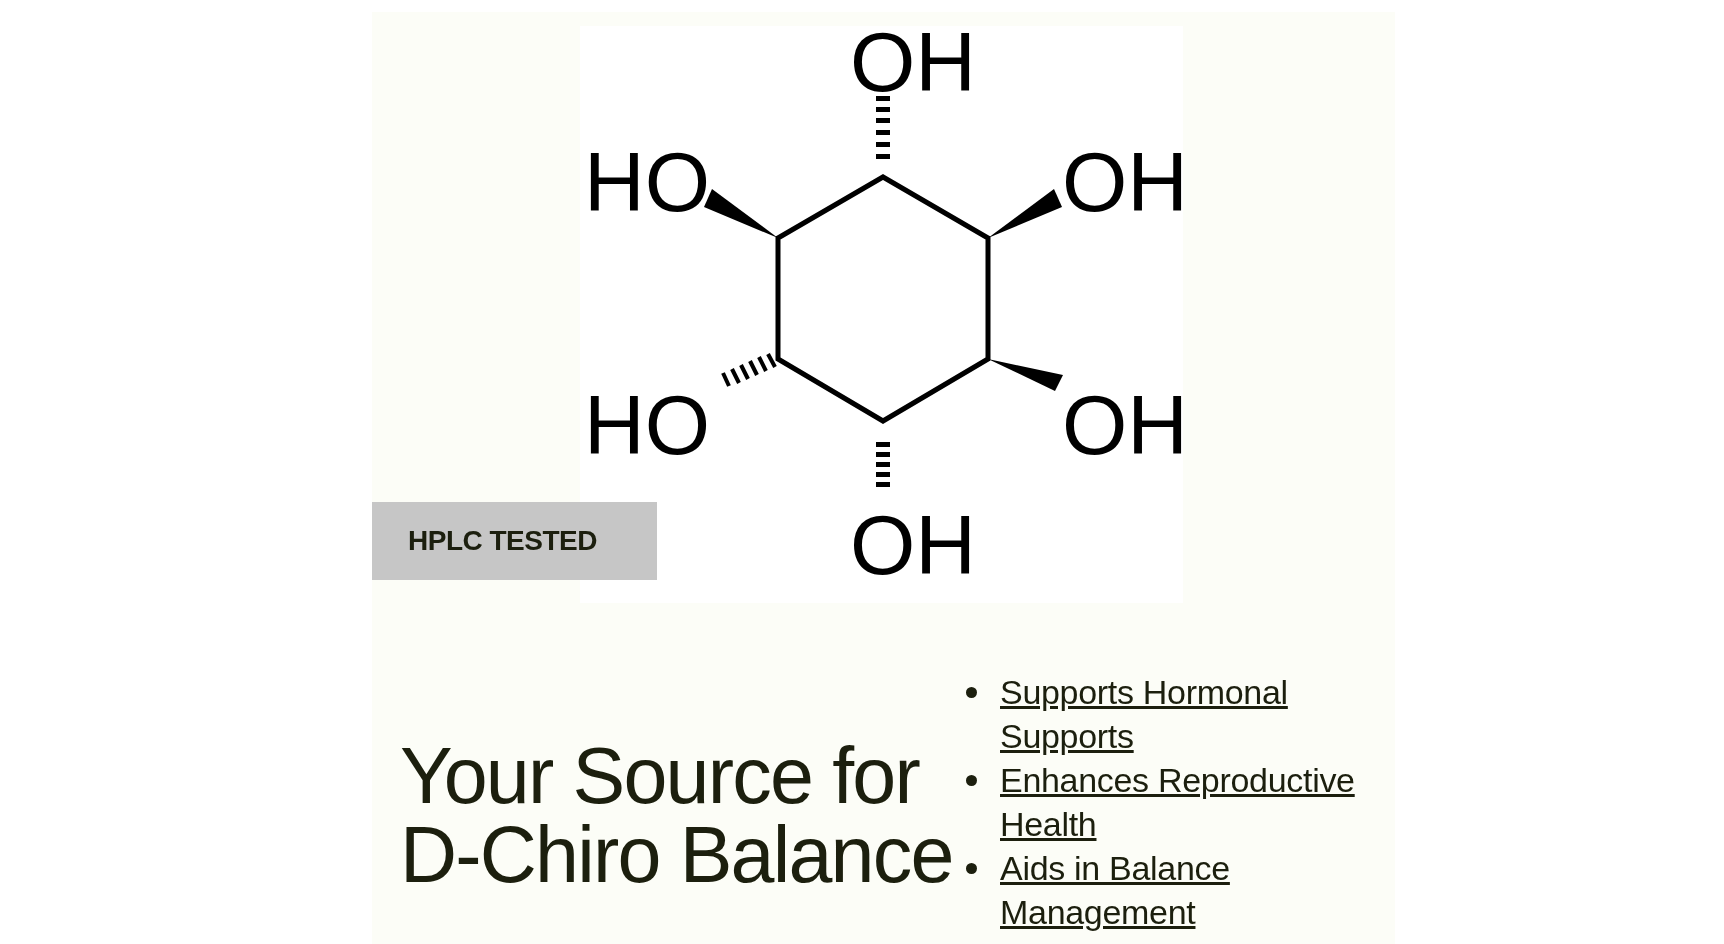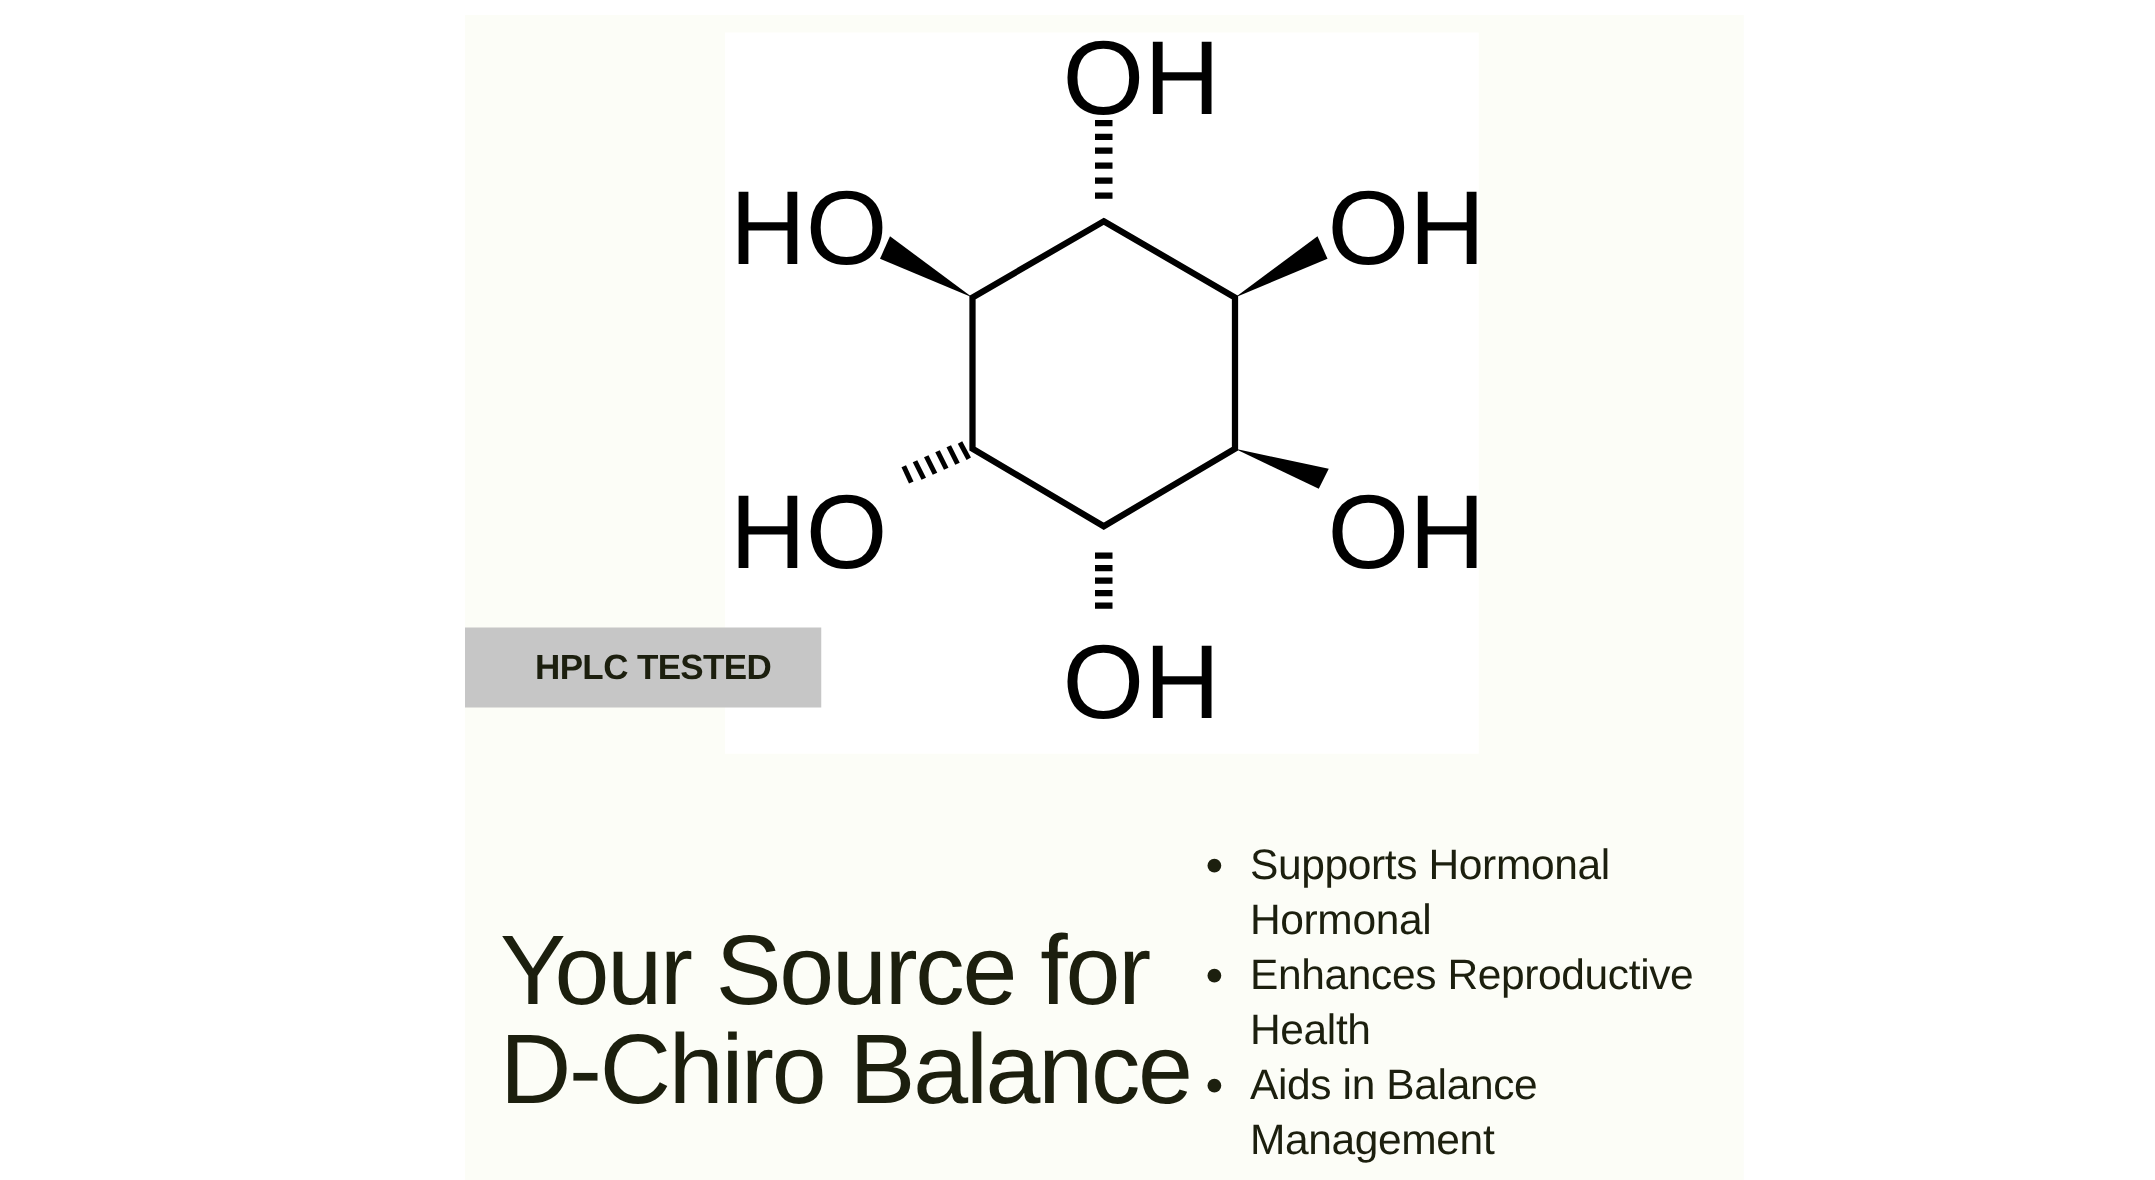--- a/index.html
+++ b/index.html
@@ -11,24 +11,24 @@
   .panel {
     position: absolute; left: 372px; top: 12px; width: 1023px; height: 932px;
     background: #fcfdf7;
   }
   .molecule-box {
     position: absolute; left: 580px; top: 26px; width: 603px; height: 577px;
     background: #ffffff;
   }
   .molecule-svg { position: absolute; left: 0; top: 0; }
   .badge {
-    position: absolute; left: 372px; top: 502px; width: 285px; height: 64px;
+    position: absolute; left: 372px; top: 502px; width: 285px; height: 78px;
     background: #c6c6c6;
     box-sizing: border-box;
-    padding-left: 56px;
+    padding-left: 36px;
     display: flex; align-items: center;
   }
   .badge-text {
     font-family: "Liberation Sans", sans-serif;
     font-weight: bold; font-size: 28px; color: #1c1f0e;
     letter-spacing: -0.5px;
   }
   .headline {
     position: absolute; left: 400px; top: 736px;
     font-family: "Liberation Sans", sans-serif;
@@ -42,21 +42,21 @@
     margin: 0; padding: 0; list-style: none;
     font-family: "Liberation Sans", sans-serif;
     font-size: 34px; line-height: 44px; color: #1c1f0e;
     letter-spacing: -0.3px;
   }
   .benefit { position: relative; padding-left: 38px; width: 400px; }
   .bullet {
     position: absolute; left: 4px; top: 17px; width: 11px; height: 11px;
     border-radius: 50%; background: #1c1f0e;
   }
-  .benefit-line { display: block; white-space: nowrap; }
+  .benefit-line { display: block; white-space: nowrap; text-decoration: underline; }
 </style>
 </head>
 <body>
 
 <div class="panel"></div>
 
 <div class="molecule-box">
   <svg class="molecule-svg" width="603" height="577" viewBox="580 15 603 577" xmlns="http://www.w3.org/2000/svg">
 
     <polygon points="883,166 988,227 988,348 883,410 778,348 778,227" fill="none" stroke="#000" stroke-width="5" stroke-linejoin="miter"></polygon>
@@ -110,21 +110,21 @@
 
 <h1 class="headline">
   <span>Your Source for</span>
   <span>D-Chiro Balance</span>
 </h1>
 
 <ul class="benefits">
   <li class="benefit">
     <span class="bullet"></span>
     <span class="benefit-line">Supports Hormonal</span>
-    <span class="benefit-line">Hormonal</span>
+    <span class="benefit-line">Supports</span>
   </li>
   <li class="benefit">
     <span class="bullet"></span>
     <span class="benefit-line">Enhances Reproductive</span>
     <span class="benefit-line">Health</span>
   </li>
   <li class="benefit">
     <span class="bullet"></span>
     <span class="benefit-line">Aids in Balance</span>
     <span class="benefit-line">Management</span>

